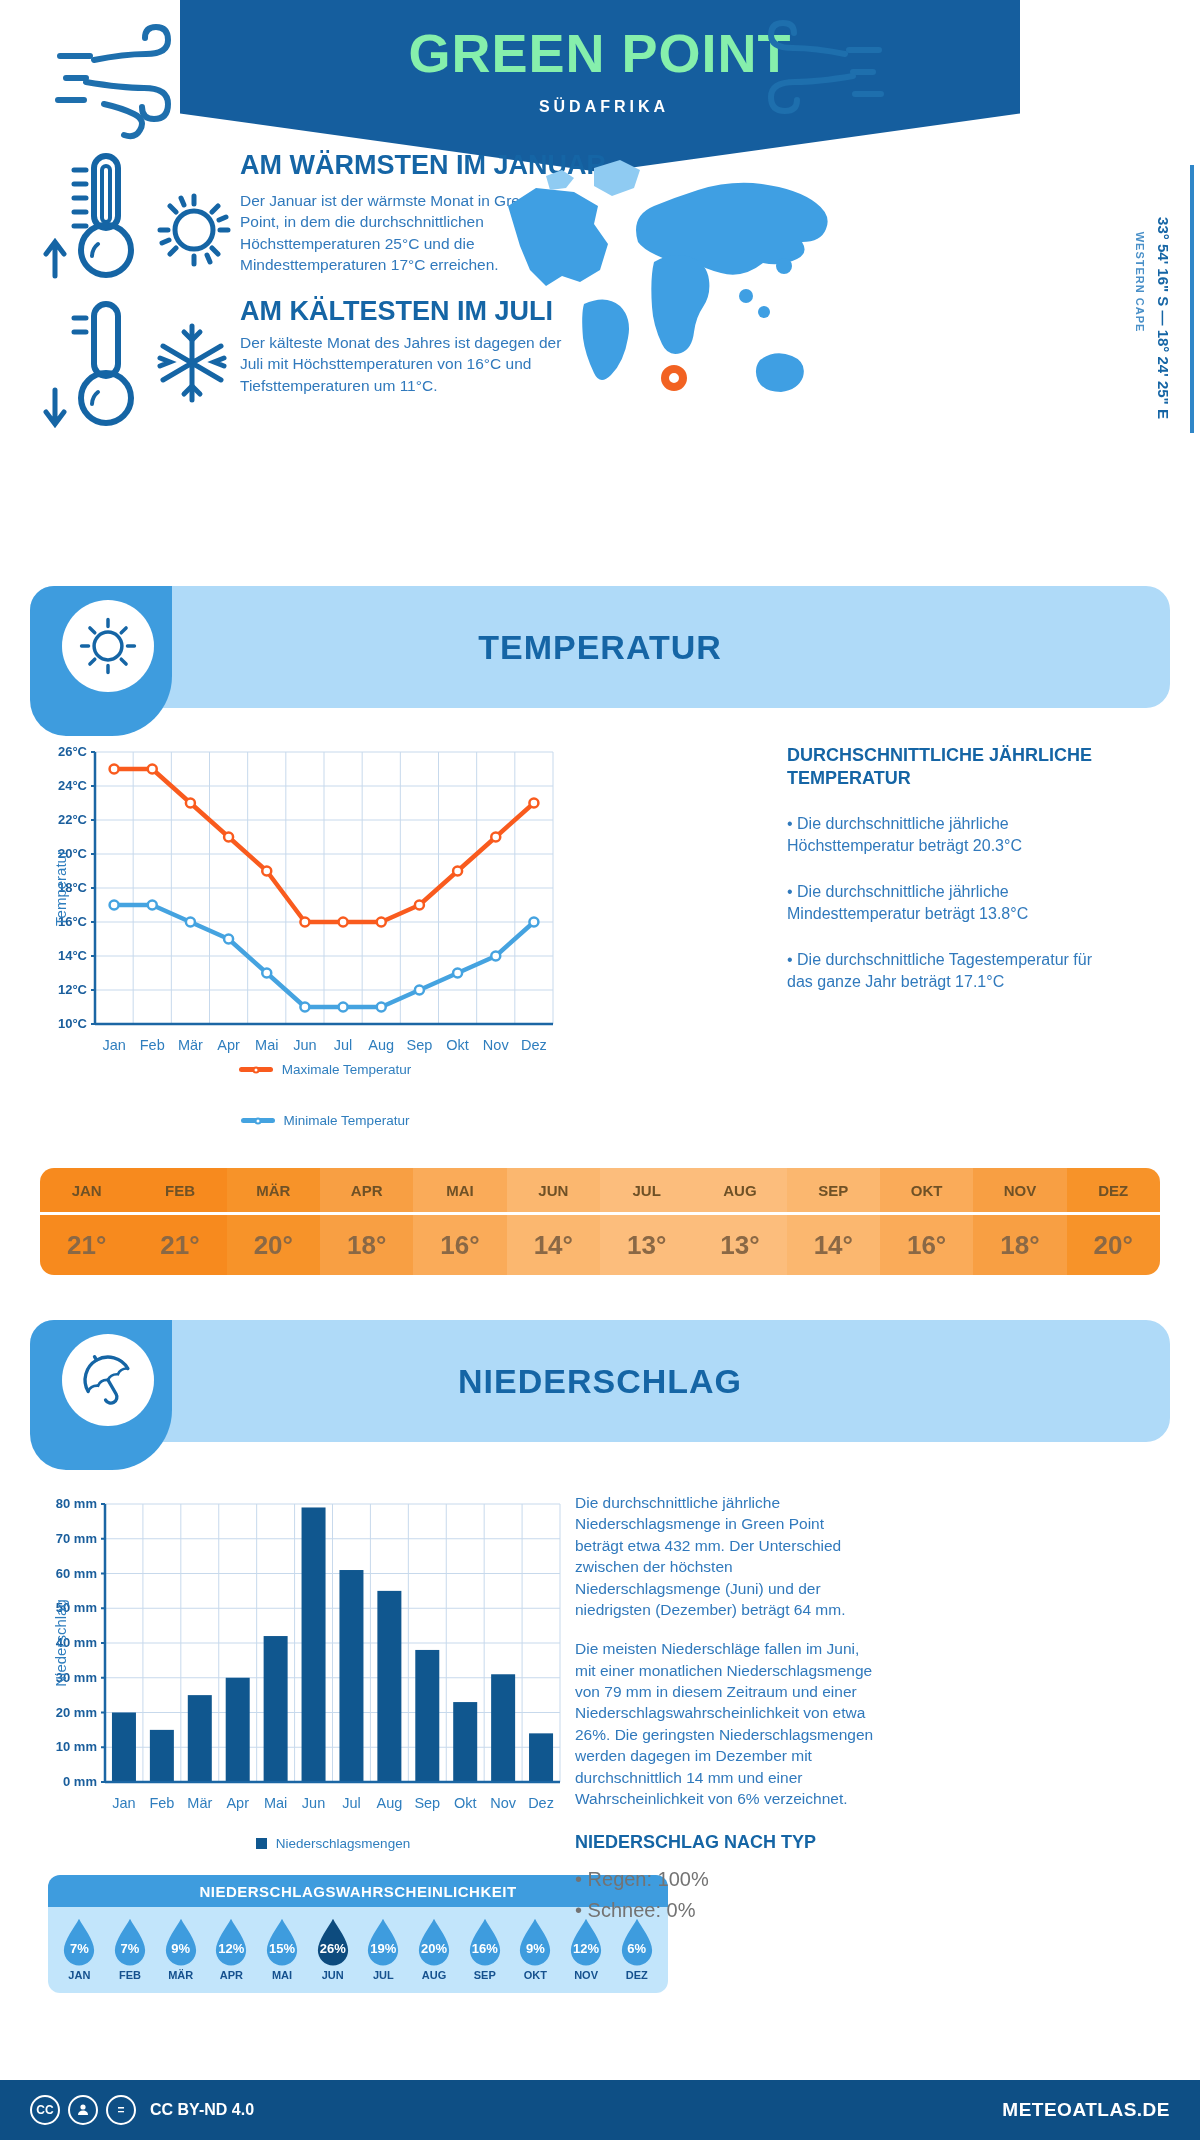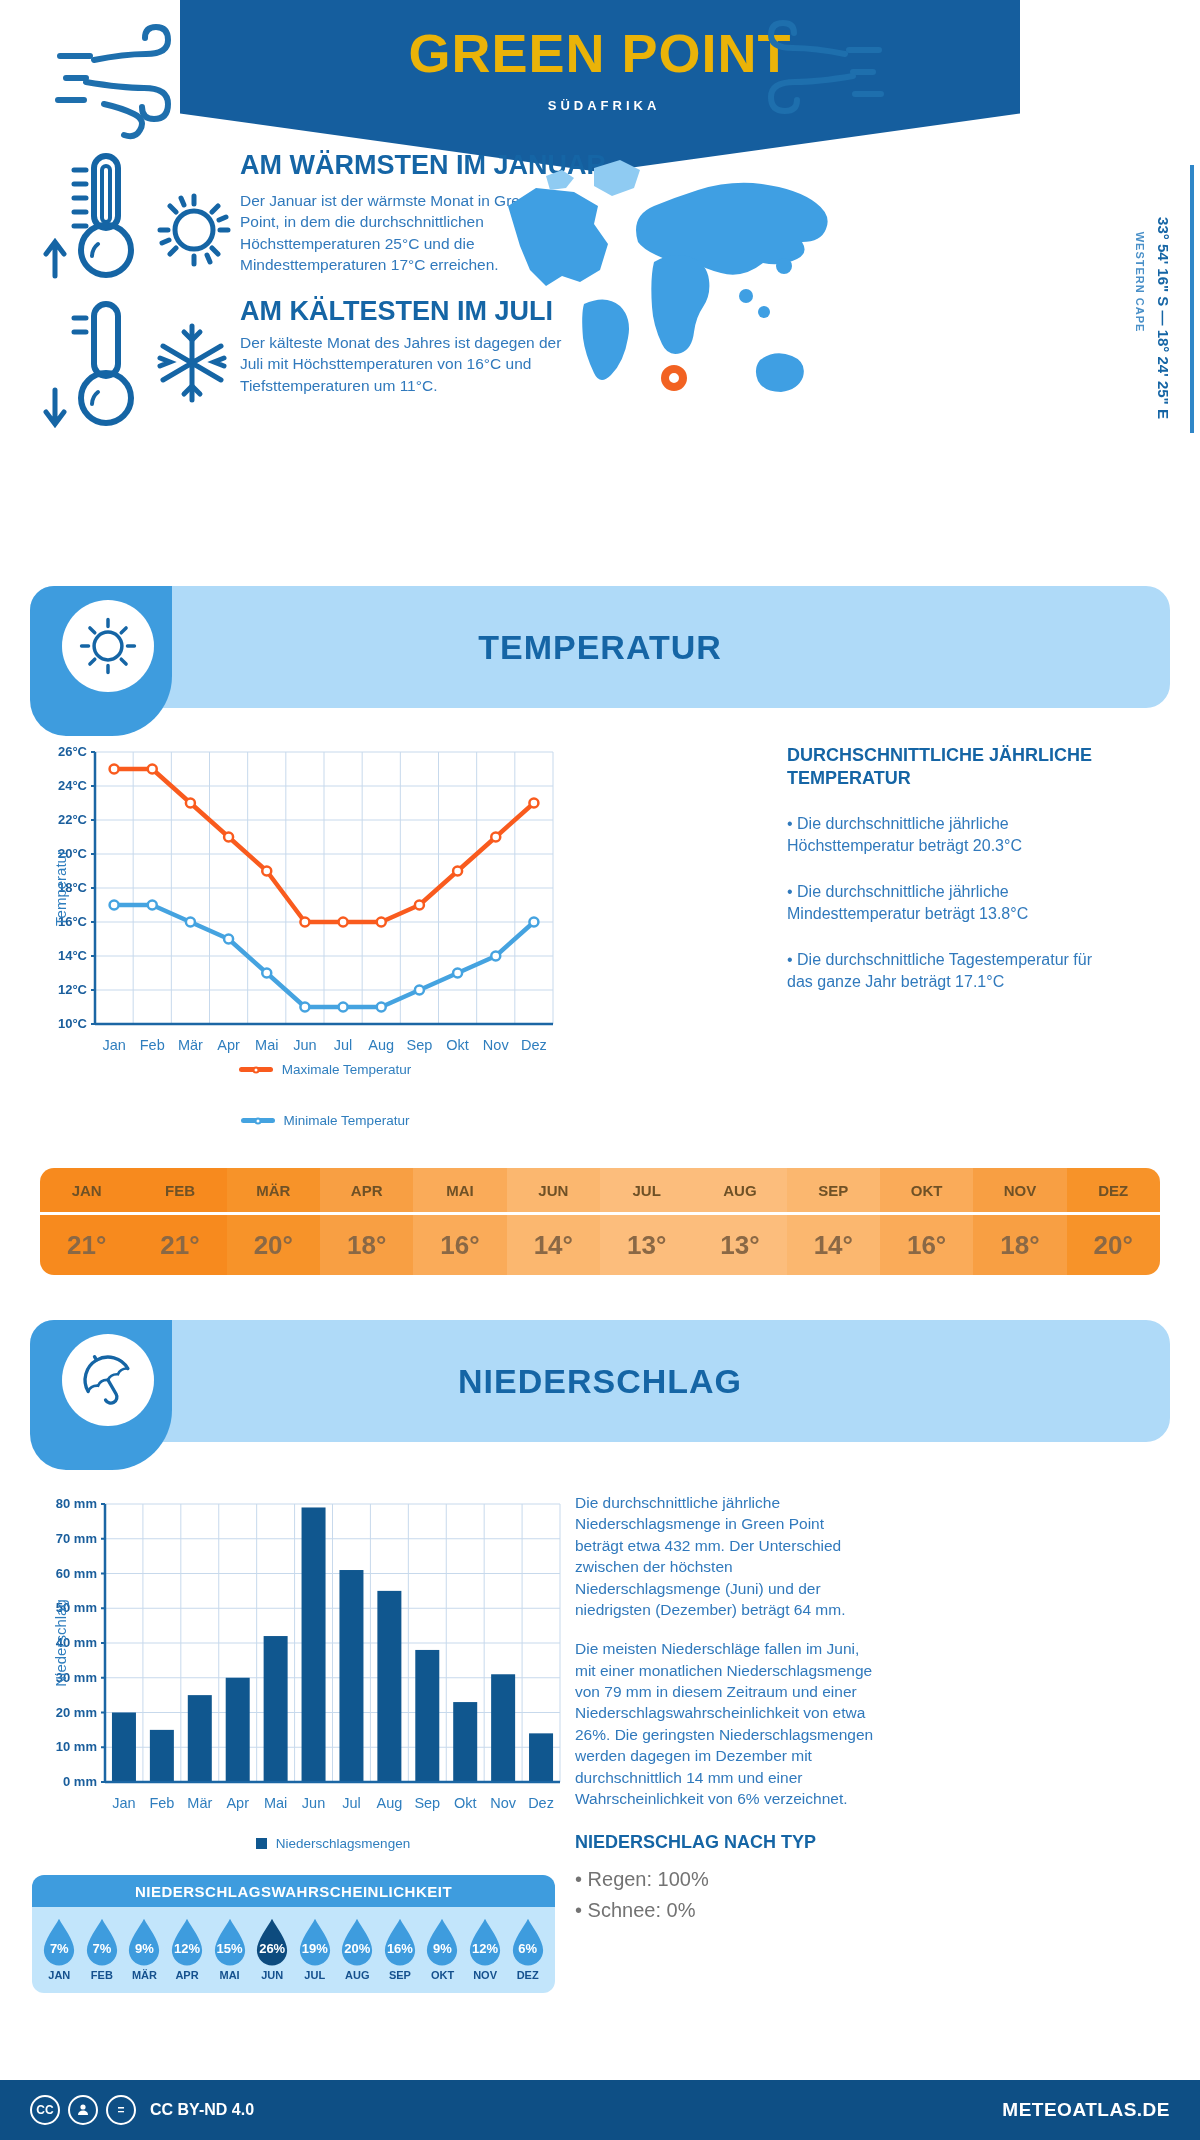--- a/index.html
+++ b/index.html
@@ -1,24 +1,24 @@
 <!DOCTYPE html>
 <html><head>
 <meta charset="utf-8">
 <style>
   html,body{margin:0;padding:0;background:#fff;}
   .page{position:relative;width:1200px;height:2140px;background:#fff;overflow:hidden;
         font-family:"Liberation Sans",sans-serif;}
   
   .hdr{position:absolute;left:180px;top:0;width:840px;height:172px;background:#155E9E;
        clip-path:polygon(0 0,100% 0,100% 66%,50% 100%,0 66%);}
-  .hdr-title{position:absolute;left:0;right:0;top:22px;text-align:center;color:#eab308;
+  .hdr-title{position:absolute;left:0;right:0;top:22px;text-align:center;color:#86efac;
        font-size:54px;font-weight:800;letter-spacing:1px;}
   .hdr-sub{position:absolute;left:0;right:0;top:98px;text-align:center;color:#fff;
-       font-size:13px;font-weight:600;letter-spacing:4px;padding-left:8px;}
+       font-size:16px;font-weight:600;letter-spacing:4px;padding-left:8px;}
   .windsvg{position:absolute;}
   
   .sec-head{position:absolute;color:#1565A5;font-size:27px;font-weight:800;}
   .sec-body{position:absolute;width:322px;color:#3079BC;font-size:15.5px;line-height:1.38;}
   
   .map{position:absolute;left:488px;top:146px;}
   .coords{position:absolute;left:1163px;top:318px;transform:translate(-50%,-50%) rotate(90deg);
        transform-origin:center;white-space:nowrap;color:#1565A5;font-size:15px;font-weight:700;}
   .region{position:absolute;left:1140px;top:282px;transform:translate(-50%,-50%) rotate(90deg);
        white-space:nowrap;color:#4A90C8;font-size:11px;font-weight:600;letter-spacing:1px;}
@@ -50,21 +50,21 @@
   
   .daily-title{position:absolute;left:0;width:1200px;top:1130px;text-align:center;color:#1565A5;
        font-size:20px;font-weight:800;letter-spacing:.5px;}
   .daily{position:absolute;left:40px;top:1168px;width:1120px;display:flex;border-radius:14px;overflow:hidden;}
   .dcol{flex:1;display:flex;flex-direction:column;}
   .dmon{height:44px;display:flex;align-items:center;justify-content:center;font-size:15px;font-weight:700;
        color:#6F5126;border-bottom:3px solid #fff;}
   .dval{height:60px;display:flex;align-items:center;justify-content:center;font-size:26px;font-weight:700;
        color:#8A6845;}
   
-  .prob{position:absolute;left:32px;top:1875px;width:523px;}
+  .prob{position:absolute;left:48px;top:1875px;width:620px;}
   .prob-head{height:32px;background:#3E9CDE;border-radius:12px 12px 0 0;display:flex;align-items:center;
        justify-content:center;color:#fff;font-size:15px;font-weight:800;letter-spacing:.5px;}
   .prob-body{background:#C2E5FB;border-radius:0 0 12px 12px;display:flex;padding:10px 6px 12px 6px;}
   .drop{flex:1;position:relative;display:flex;flex-direction:column;align-items:center;}
   .drop .pct{position:absolute;top:24px;width:100%;text-align:center;color:#fff;font-size:13px;font-weight:800;}
   .drop .mon{margin-top:3px;color:#15518E;font-size:11px;font-weight:800;}
   
   .footer{position:absolute;left:0;top:2080px;width:1200px;height:60px;background:#0E4F85;display:flex;
        align-items:center;color:#fff;}
   .cc-group{display:flex;align-items:center;gap:8px;margin-left:30px;}

